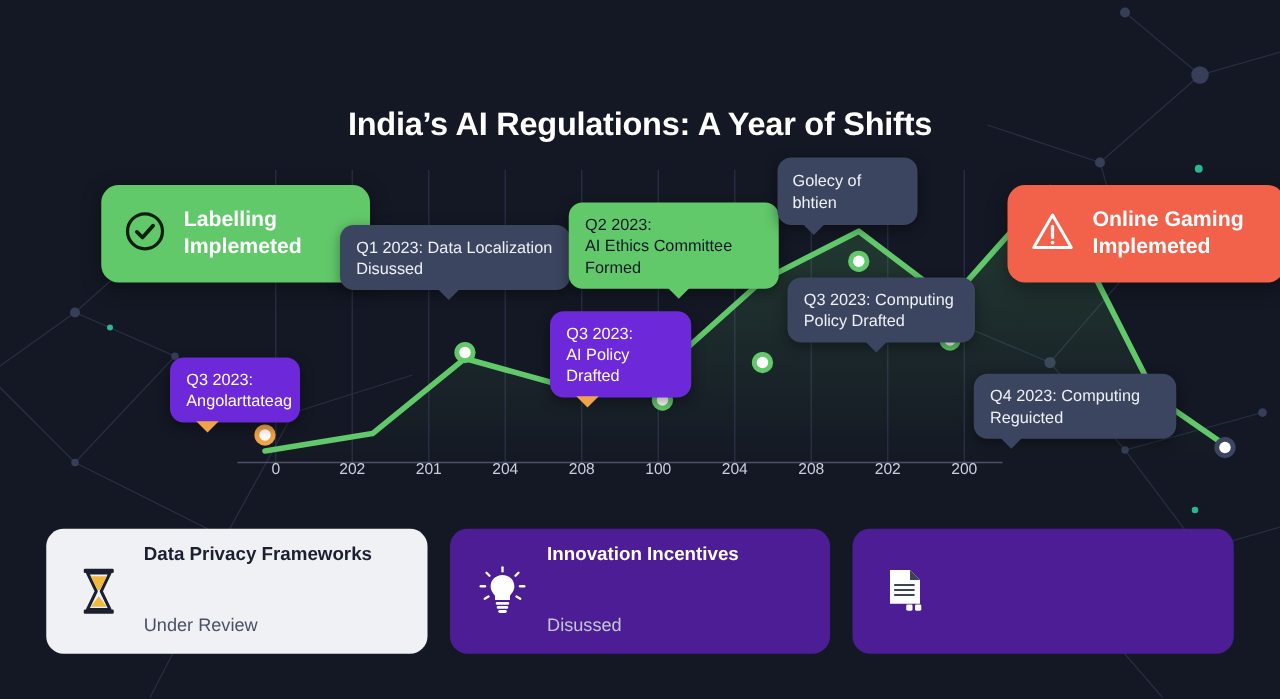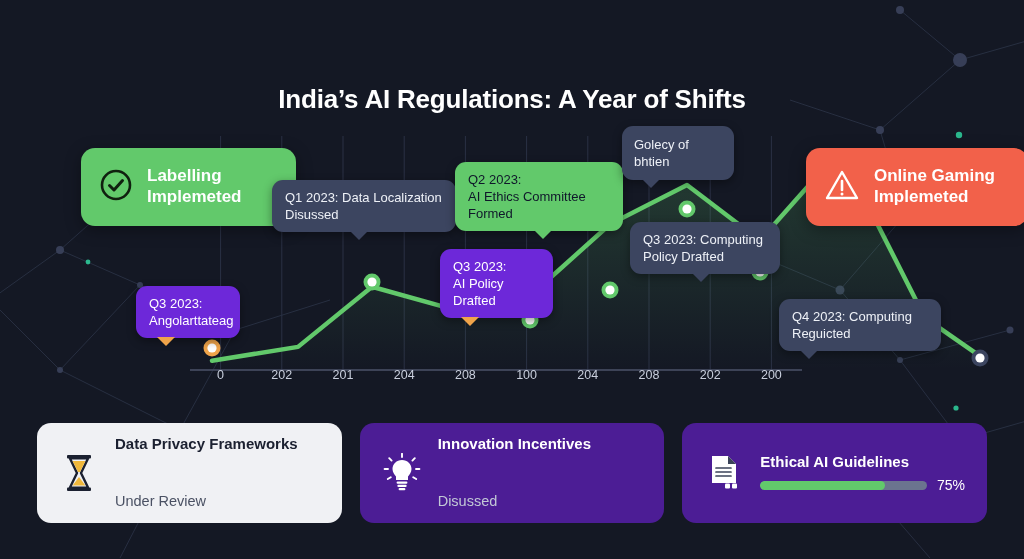--- a/index.html
+++ b/index.html
@@ -312,24 +312,15 @@
         <path d="M20 3 L20 11 L28 11" fill="#3b4359"></path>
         <g stroke="#3b4359" stroke-width="1.7" stroke-linecap="round">
           <line x1="8" y1="15" x2="23" y2="15"></line>
           <line x1="8" y1="19" x2="23" y2="19"></line>
           <line x1="8" y1="23" x2="23" y2="23"></line>
         </g>
         <rect x="17" y="30.5" width="5" height="5" rx="1.1" fill="#ffffff"></rect>
         <rect x="24" y="30.5" width="5" height="5" rx="1.1" fill="#ffffff"></rect>
       </svg>
     </span>
-    <div class="card-body">
-      <div class="card-title">Ethical AI Guidelines</div>
-      <div class="progress-row">
-        <div class="progress-track">
-          <div class="progress-fill" id="eth-fill" style="width: 75%;"></div>
-        </div>
-        <span class="progress-label">75%</span>
-      </div>
-    </div>
   </div>
 
 </div>
 
 </body></html>

